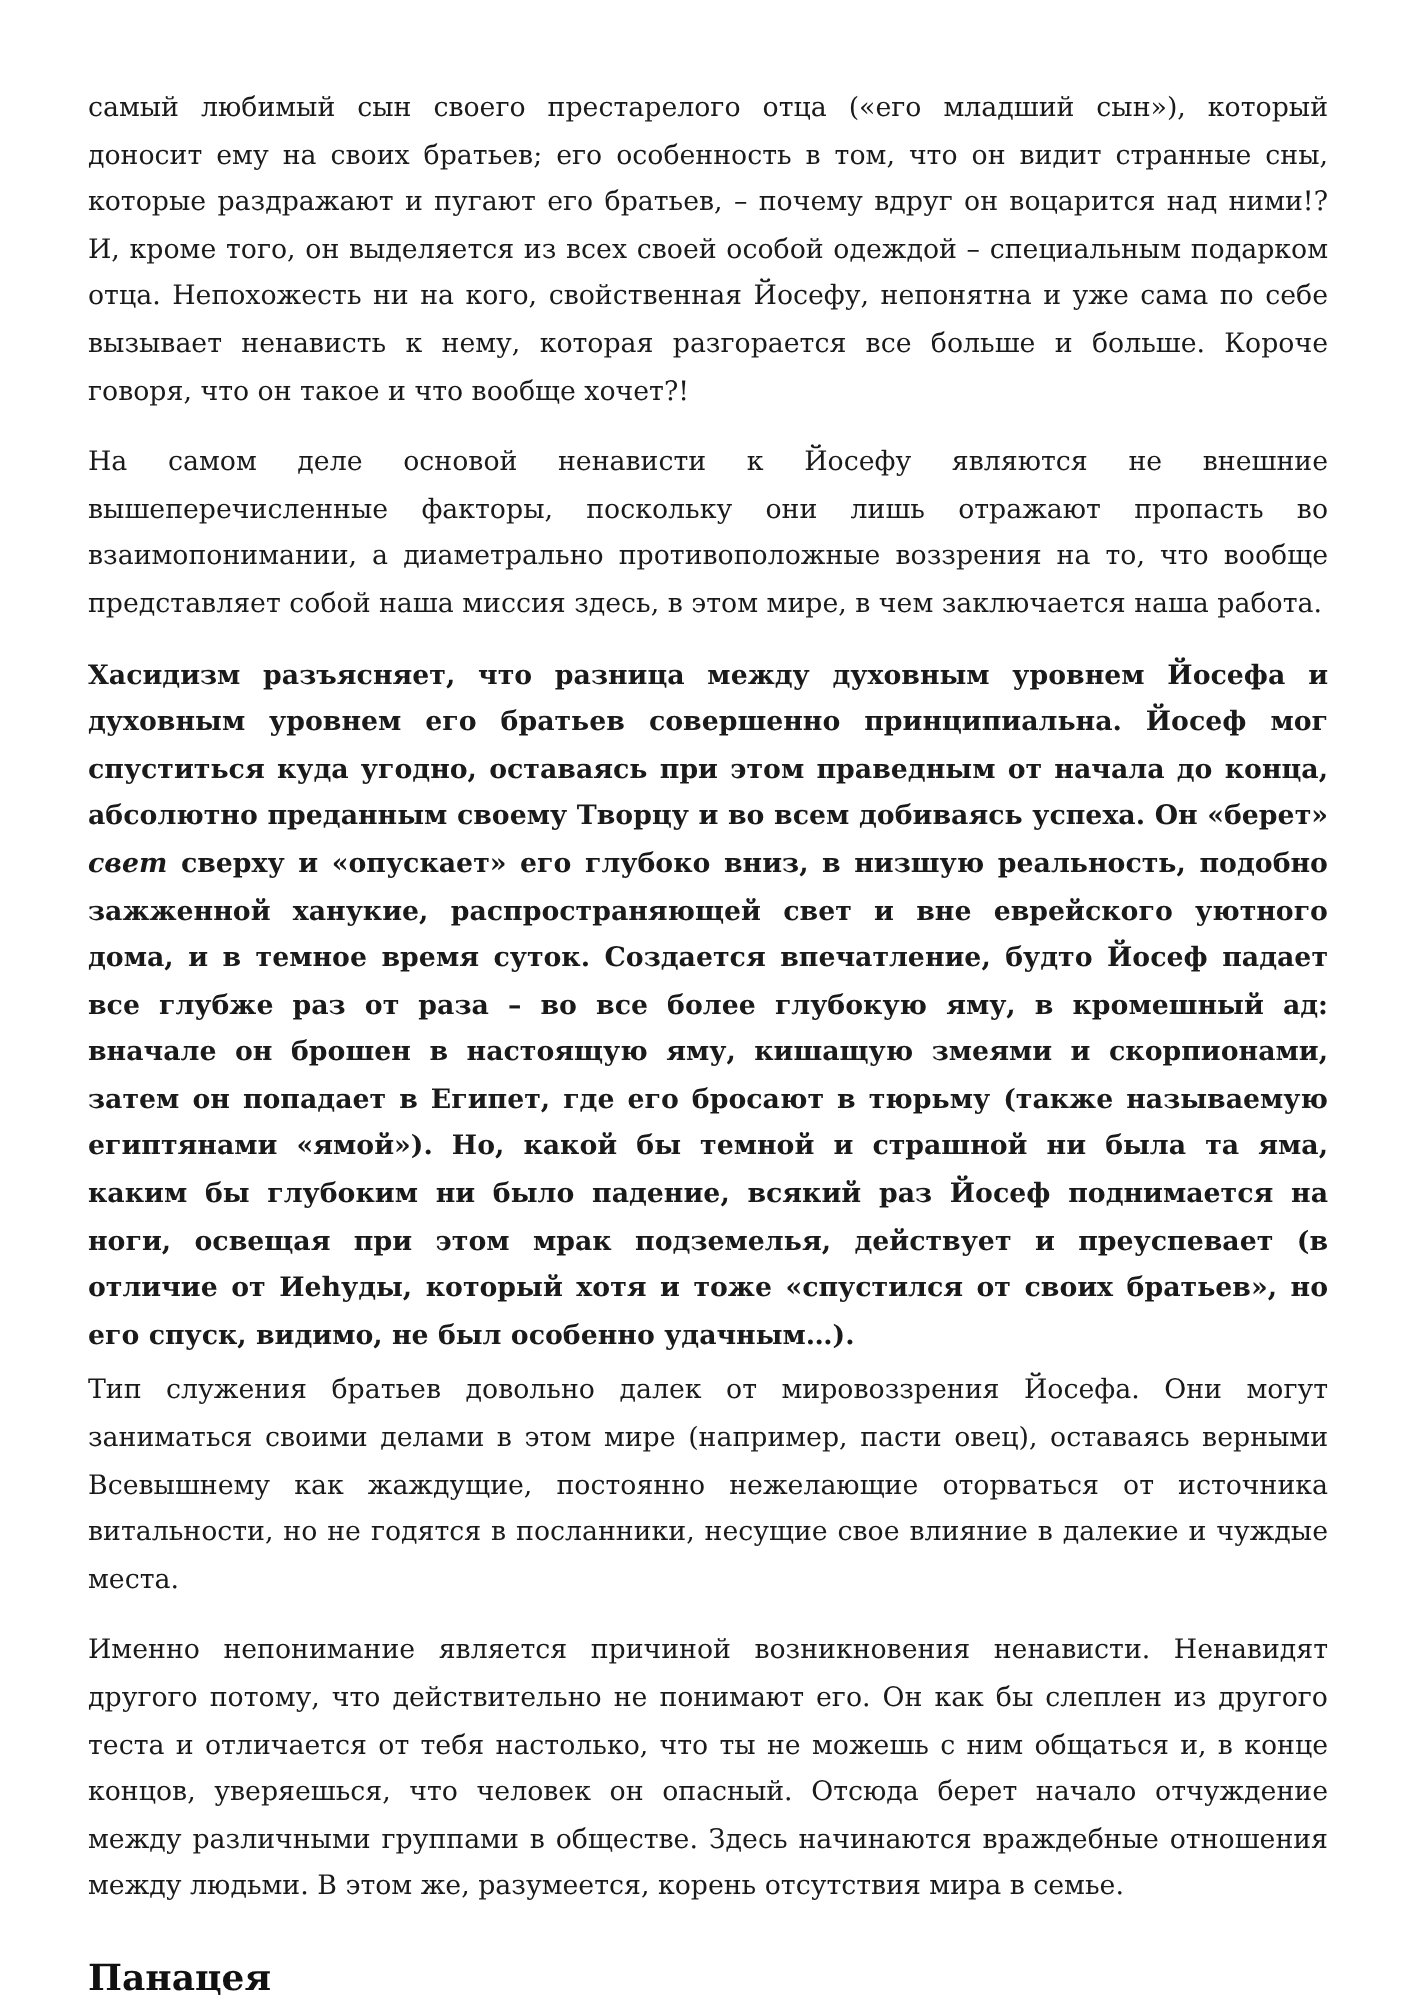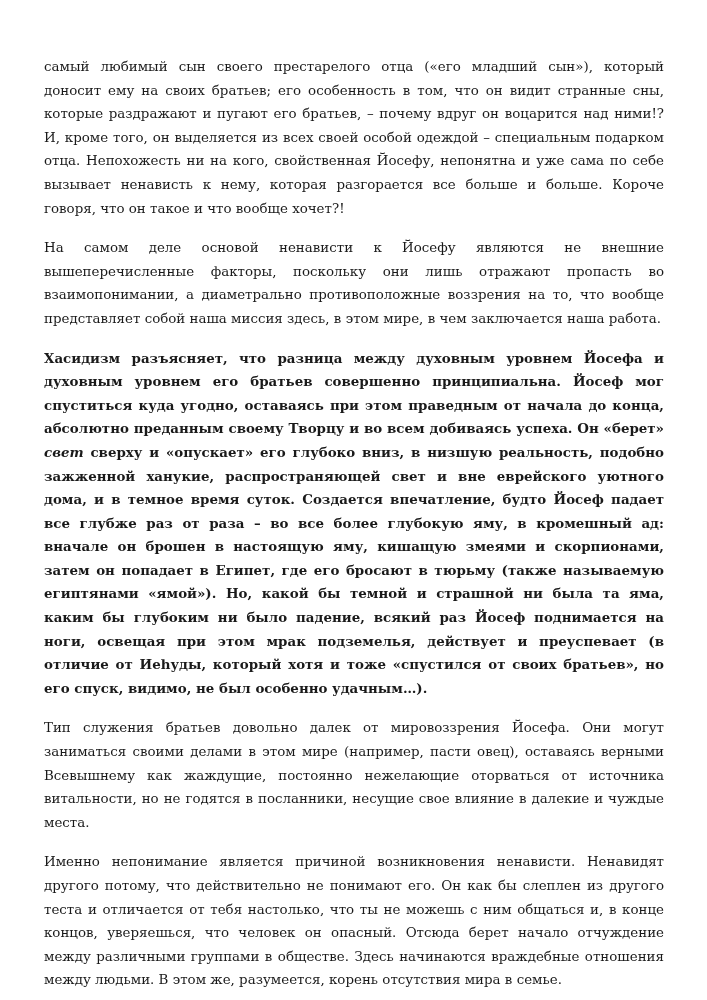--- a/index.html
+++ b/index.html
@@ -3,21 +3,21 @@
 <meta charset="utf-8">
 <style>
   html, body { margin: 0; padding: 0; background: #ffffff; }
   body { width: 707px; height: 1000px; overflow: hidden; position: relative; }
   .page {
     position: absolute; left: 44px; top: 39px; width: 620px;
     font-family: "DejaVu Serif", "Liberation Serif", serif;
     font-size: 13.4px; line-height: 23.6px; color: #1a1a1a;
     text-align: justify; hyphens: manual;
   }
-  .page p { margin: 16px 0 12px 0; }
+  .page p { margin: 4px 0 12px 0; }
   .page p.tight { margin-bottom: 4px; font-weight: bold; }
   .page h2 {
     font-family: "DejaVu Serif", "Liberation Serif", serif;
     font-size: 18px; font-weight: bold; margin: 22px 0 16px 0; line-height: 24px; color: #111;
   }
 </style>
 </head>
 <body>
 
 <div class="page">

